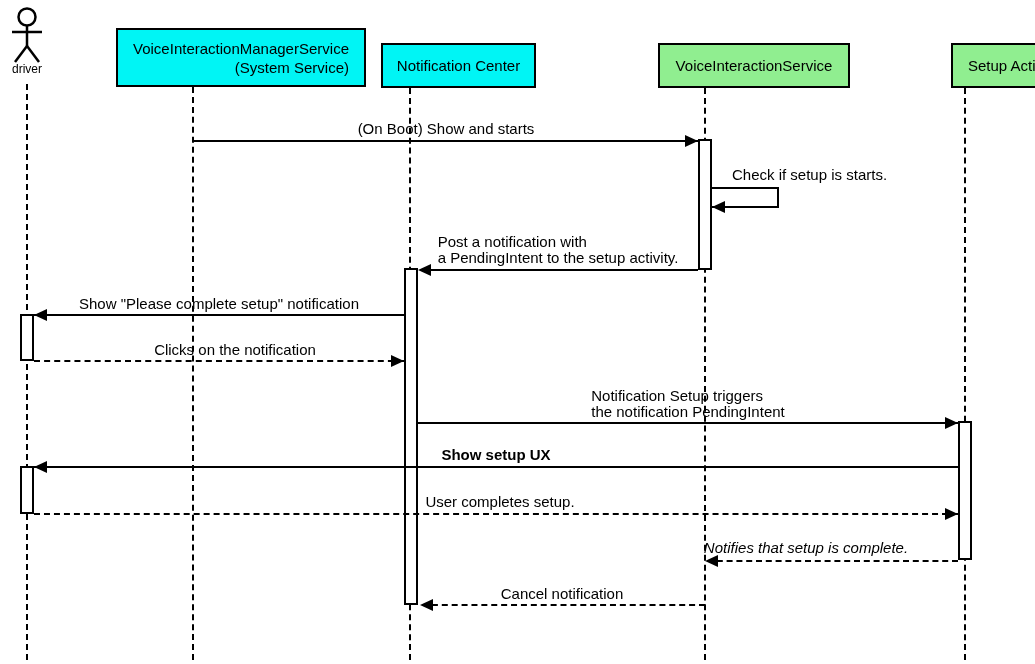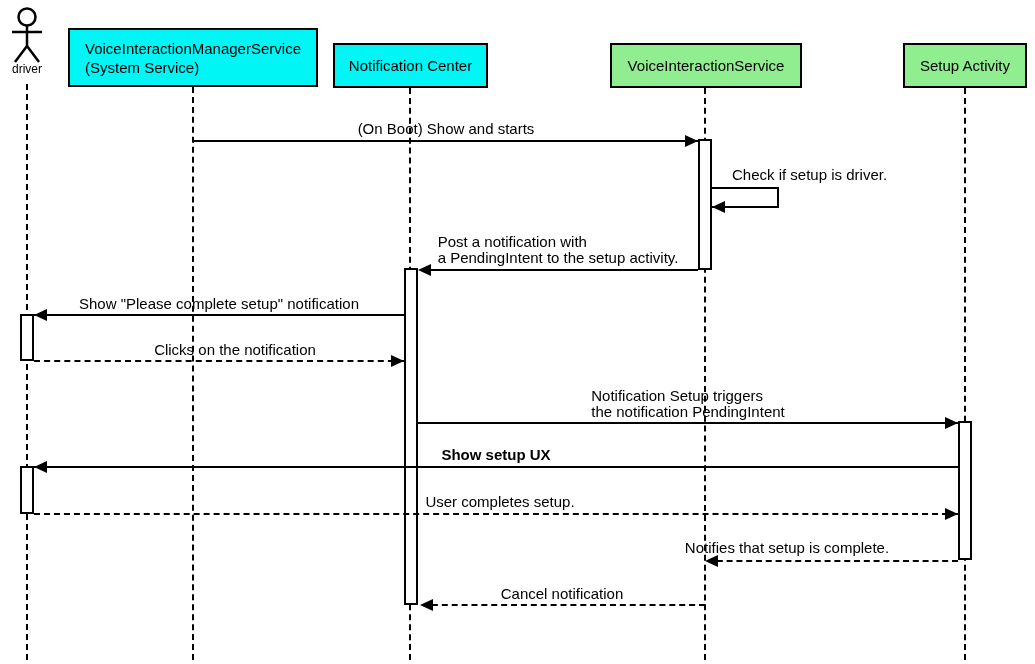--- a/index.html
+++ b/index.html
@@ -8,22 +8,22 @@
     font-family:"Liberation Sans", sans-serif; color:#000; overflow:hidden;
   }
   * { box-sizing:border-box; }
 
   
   .lifeline { position:absolute; width:0; border-left:2px dashed #000; z-index:1; }
 
   
   .pbox {
     position:absolute; display:flex; align-items:center; justify-content:center;
-    border:2px solid #000; font-size:15px; line-height:19px; text-align:left;
-    white-space:pre-line; z-index:6;
+    border:2px solid #000; font-size:15px; line-height:19px; text-align:right;
+    white-space:pre-line; z-index:6;margin-left:48px;
   }
   .pbox.cyan  { background:#00f5f5; }
   .pbox.green { background:#90ee90; }
 
   
   .actor { position:absolute; z-index:6; }
   .actor-label { position:absolute; transform:translateX(-50%); font-size:12px; z-index:6; }
 
   
   .activation { position:absolute; width:14px; background:#fff; border:2px solid #000; z-index:2; }
@@ -64,21 +64,21 @@
   <div class="activation" style="left:20px;  top:314px; height:47px;"></div>
   <div class="activation" style="left:958px; top:421px; height:139px;"></div>
   <div class="activation" style="left:20px;  top:466px; height:48px;"></div>
 
   <div class="mline" style="left:193px; top:140px; width:505px;"></div>
   <div class="ah right" style="left:685px; top:135px;"></div>
   <div class="mlabel ctr" style="left:446px; top:121px;">(On Boot) Show and starts</div>
 
   <div class="selfloop" style="left:712px; top:187px; width:67px; height:21px;"></div>
   <div class="ah left" style="left:712px; top:201px;"></div>
-  <div class="mlabel" style="left:732px; top:167px;">Check if setup is driver.</div>
+  <div class="mlabel" style="left:732px; top:167px;">Check if setup is starts.</div>
 
   <div class="mline" style="left:420px; top:269px; width:278px;"></div>
   <div class="ah left" style="left:418px; top:264px;"></div>
   <div class="mlabel ctr-left" style="left:558px; top:234px;">Post a notification with
 a PendingIntent to the setup activity.</div>
 
   <div class="mline" style="left:34px; top:314px; width:370px;"></div>
   <div class="ah left" style="left:34px; top:309px;"></div>
   <div class="mlabel ctr" style="left:219px; top:296px;">Show "Please complete setup" notification</div>
 
@@ -94,21 +94,21 @@
   <div class="mline" style="left:34px; top:466px; width:924px;"></div>
   <div class="ah left" style="left:34px; top:461px;"></div>
   <div class="mlabel ctr" style="left:496px; top:447px;font-weight:bold;">Show setup UX</div>
 
   <div class="mlined" style="left:34px; top:513px; width:924px;"></div>
   <div class="ah right" style="left:945px; top:508px;"></div>
   <div class="mlabel ctr" style="left:500px; top:494px;">User completes setup.</div>
 
   <div class="mlined" style="left:707px; top:560px; width:251px;"></div>
   <div class="ah left" style="left:705px; top:555px;"></div>
-  <div class="mlabel ctr" style="left:787px; top:540px;">Notifies that setup is complete.</div>
+  <div class="mlabel ctr" style="left:806px; top:540px;font-style:italic;">Notifies that setup is complete.</div>
 
   <div class="mlined" style="left:422px; top:604px; width:283px;"></div>
   <div class="ah left" style="left:420px; top:599px;"></div>
   <div class="mlabel ctr" style="left:562px; top:586px;">Cancel notification</div>
 
   <div class="actor" style="left:7px; top:4px;">
     <svg width="40" height="62" viewBox="0 0 40 62">
       <circle cx="20" cy="13" r="8.5" fill="none" stroke="#000" stroke-width="2.5"></circle>
       <line x1="20" y1="21.5" x2="20" y2="42" stroke="#000" stroke-width="2.5"></line>
       <line x1="5" y1="28" x2="35" y2="28" stroke="#000" stroke-width="2.5"></line>

